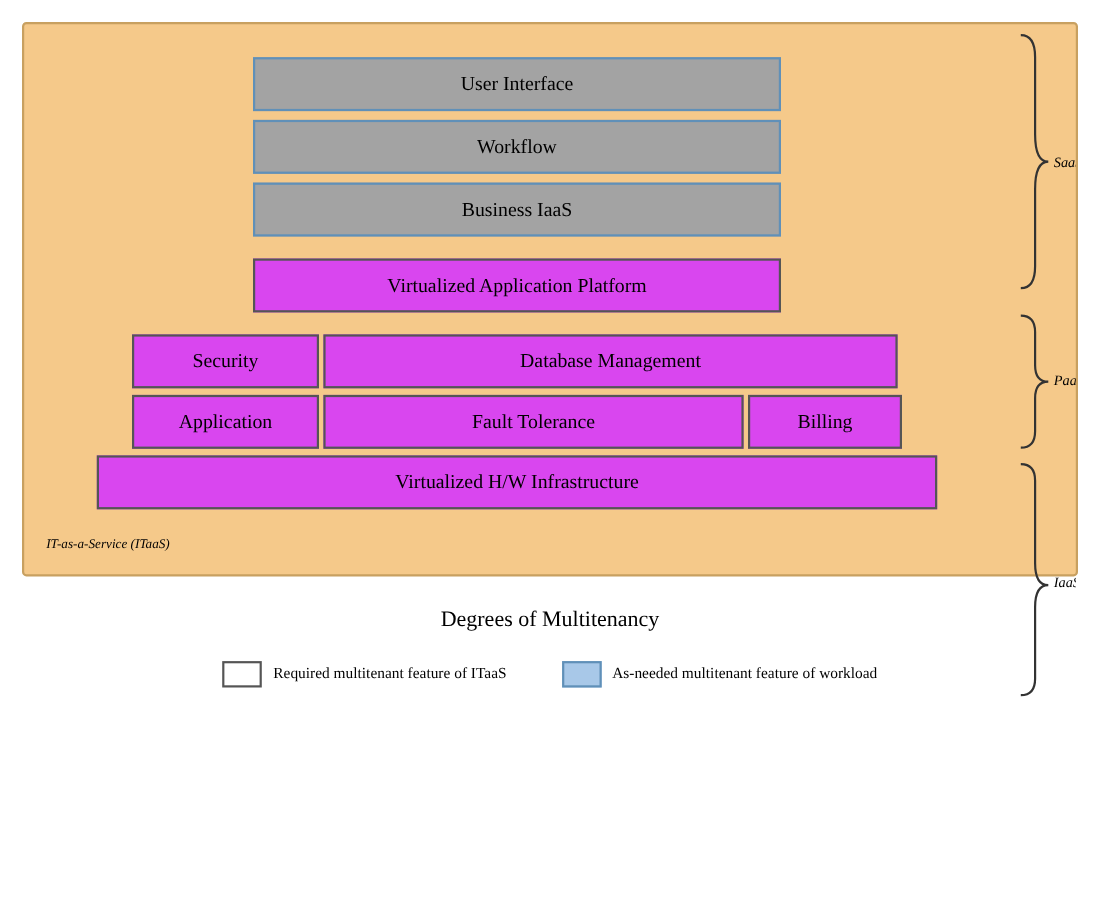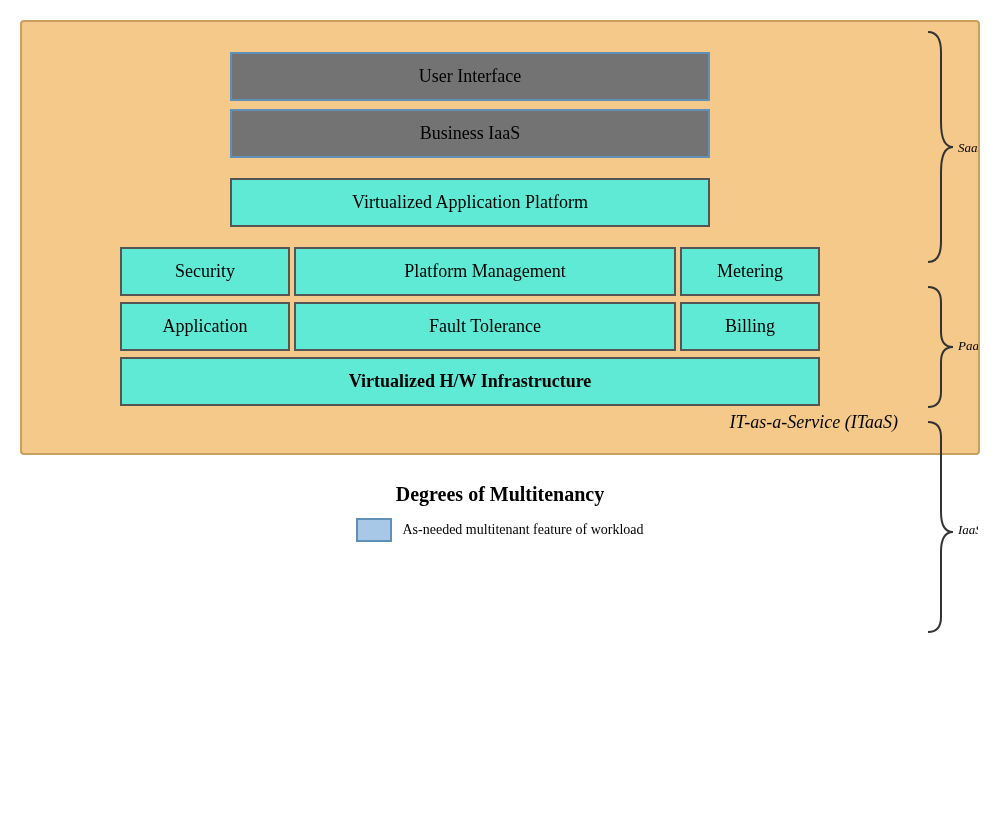--- a/index.html
+++ b/index.html
@@ -37,34 +37,34 @@
       pointer-events: none;
     }
 
     
     .content-wrapper {
       margin-right: 60px;
     }
 
     
     .blue-box {
-      background: #737373;
+      background: #a3a3a3;
       border: 2px solid #6090b8;
       text-align: center;
       padding: 12px 20px;
       font-size: 18px;
       margin-bottom: 8px;
       width: 480px;
       margin-left: auto;
       margin-right: auto;
     }
 
     
     .white-box {
-      background: #5eead4;
+      background: #d946ef;
       border: 2px solid #555;
       text-align: center;
       padding: 12px 20px;
       font-size: 18px;
     }
 
     .paas-section {
       margin-top: 20px;
       margin-bottom: 20px;
     }
@@ -97,43 +97,42 @@
       flex: 1;
       margin: 0 4px;
     }
 
     .iaas-cell-right {
       width: 140px;
       flex-shrink: 0;
     }
 
     .iaas-full {
-      width: 700px;
-      margin: 0 auto 6px;
-      font-weight: bold;
+      width: 764px;
+      margin: 0 auto 24px;
     }
 
     .itaas-label {
-      text-align: right;
-      font-size: 18px;
+      text-align: left;
+      font-size: 12px;
       font-style: italic;
       margin-top: 4px;
     }
 
     
     .legend-section {
       margin-top: 18px;
       text-align: center;
       padding: 10px 0;
     }
 
     .legend-title {
       font-size: 20px;
-      font-weight: bold;
-      margin-bottom: 12px;
+      font-weight: normal;
+      margin-bottom: 26px;
     }
 
     .legend-items {
       display: flex;
       justify-content: center;
       gap: 50px;
       align-items: center;
     }
 
     .legend-item {
@@ -174,38 +173,36 @@
       <text x="35" y="328" font-size="13" font-style="italic" font-family="Georgia,serif">PaaS</text>
 
       <path d="M5,400 Q18,400 18,415 L18,490 Q18,510 30,510 Q18,510 18,530 L18,595 Q18,610 5,610" fill="none" stroke="#333" stroke-width="2"></path>
       <text x="35" y="512" font-size="13" font-style="italic" font-family="Georgia,serif">IaaS</text>
     </svg>
 
     <div class="content-wrapper">
 
       <div>
         <div class="blue-box">User Interface</div>
+        <div class="blue-box">Workflow</div>
         <div class="blue-box">Business IaaS</div>
       </div>
 
       <div class="paas-section">
         <div class="white-box paas-box">Virtualized Application Platform</div>
       </div>
 
       <div class="iaas-section">
 
         <div class="iaas-row">
           <div class="iaas-cell-left">
             <div class="white-box">Security</div>
           </div>
           <div class="iaas-cell-mid">
-            <div class="white-box">Platform Management</div>
-          </div>
-          <div class="iaas-cell-right">
-            <div class="white-box">Metering</div>
+            <div class="white-box">Database Management</div>
           </div>
         </div>
 
         <div class="iaas-row">
           <div class="iaas-cell-left">
             <div class="white-box">Application</div>
           </div>
           <div class="iaas-cell-mid">
             <div class="white-box">Fault Tolerance</div>
           </div>
@@ -221,19 +218,23 @@
         <div class="itaas-label">IT-as-a-Service (ITaaS)</div>
       </div>
 
     </div>
   </div>
 
   <div class="legend-section">
     <div class="legend-title">Degrees of Multitenancy</div>
     <div class="legend-items">
       <div class="legend-item">
+        <div class="legend-box legend-box-white"></div>
+        <span>Required multitenant feature of ITaaS</span>
+      </div>
+      <div class="legend-item">
         <div class="legend-box legend-box-blue"></div>
         <span>As-needed multitenant feature of workload</span>
       </div>
     </div>
   </div>
 
 </div>
 
 </body></html>

